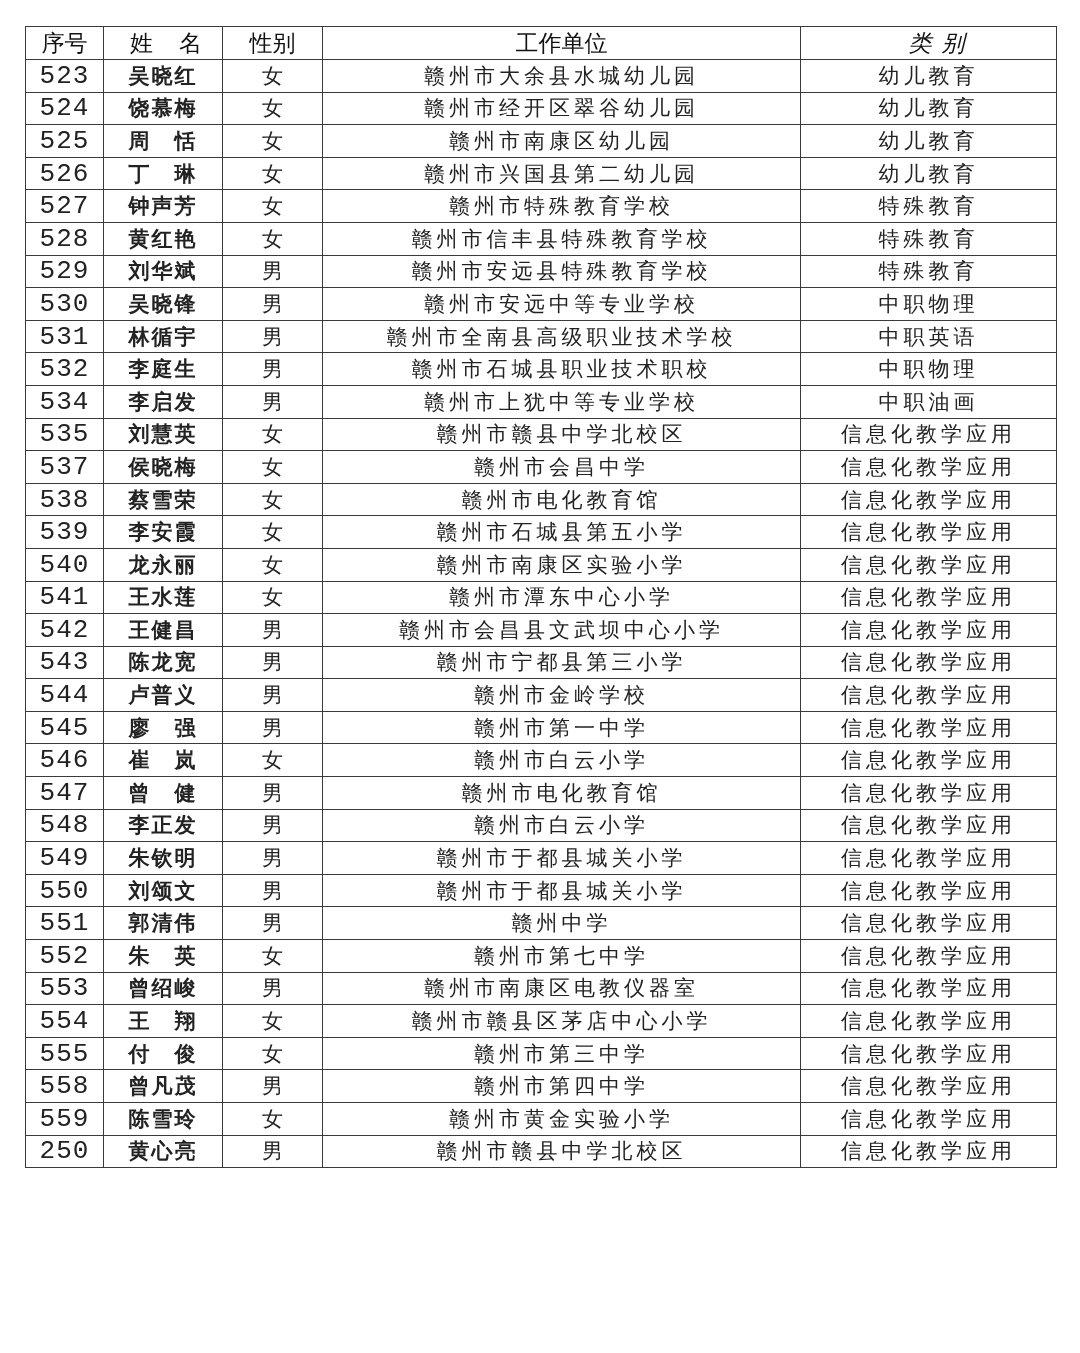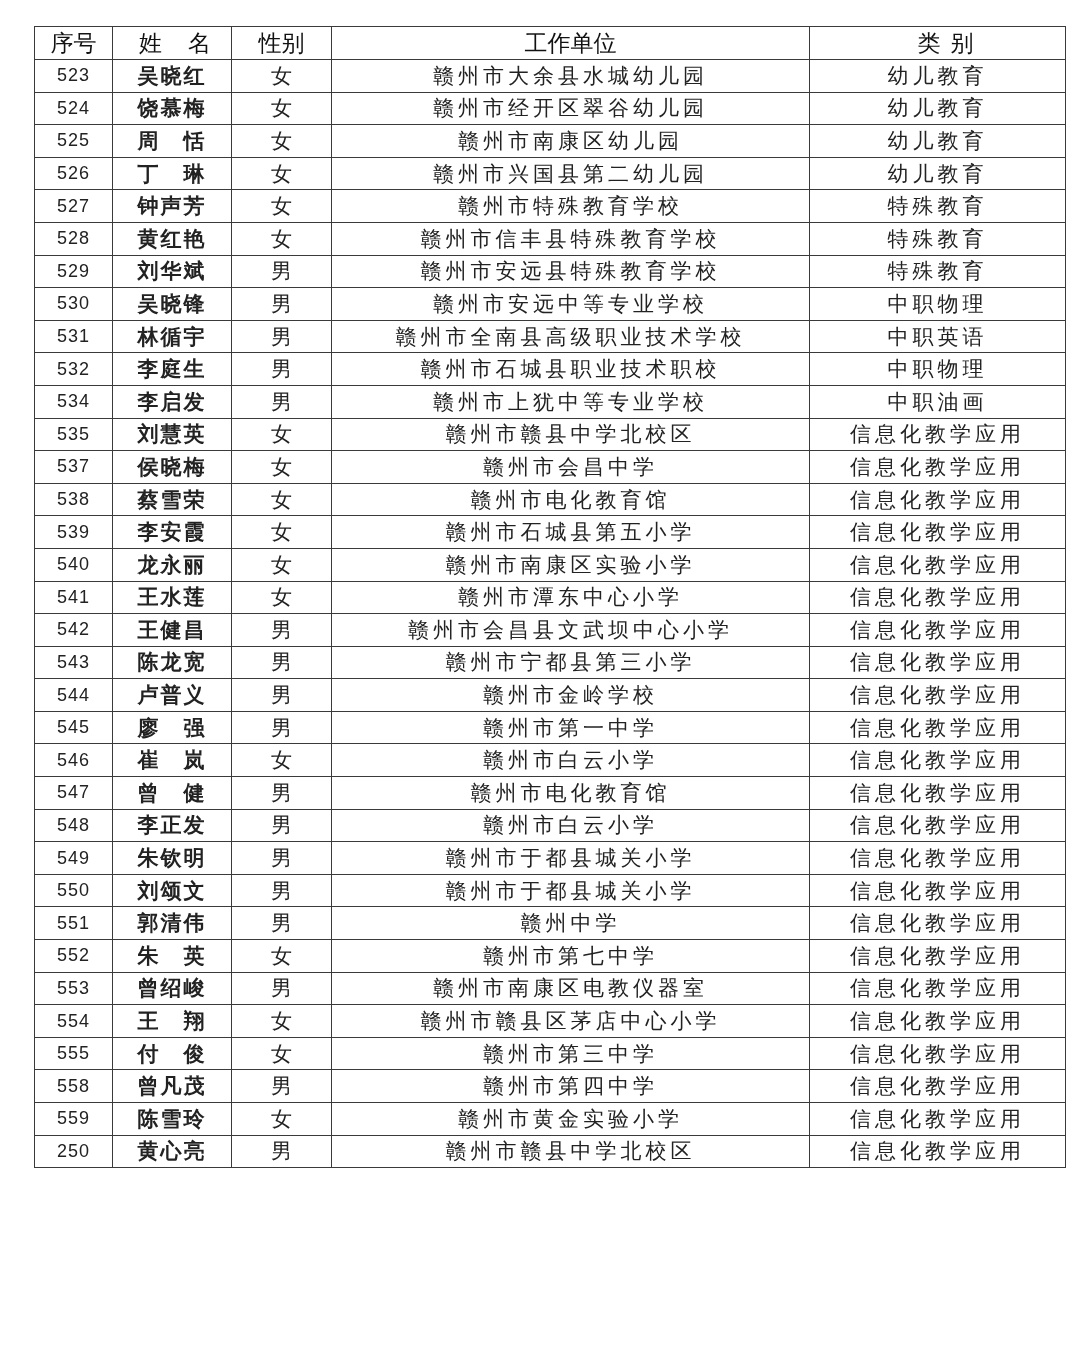--- a/index.html
+++ b/index.html
@@ -10,21 +10,21 @@
     body {
       width: 1080px;
       height: 1353px;
       position: relative;
       overflow: hidden;
       font-family: "DejaVu Serif", "Liberation Serif", serif;
       color: #1a1a1a;
     }
     .sheet {
       position: absolute;
-      left: 34px;
+      left: 25px;
       top: 26px;
       width: 1031px;
     }
     table {
       border-collapse: collapse;
       width: 1031px;
       table-layout: fixed;
     }
     col.c-no { width: 78px; }
     col.c-name { width: 119px; }
@@ -45,29 +45,29 @@
       font-weight: normal;
       font-size: 23px;
       color: #111;
     }
     td {
       height: 31.6px;
       font-size: 21px;
       color: #222;
     }
     td.no {
-      font-family: Liberation Sans, sans-serif;
-      font-size: 18px;
+      font-family: Liberation Mono, monospace;
+      font-size: 26px;
       letter-spacing: 1px;
     }
     td.name { letter-spacing: 2px; font-weight: bold; }
     td.unit { letter-spacing: 4px; }
     td.cat { letter-spacing: 4px; }
     th.h-name { letter-spacing: 26px; padding-left: 26px; }
-    th.h-cat { letter-spacing: 10px; padding-left: 26px; }
+    th.h-cat { letter-spacing: 10px; padding-left: 26px; font-style: italic; }
   </style>
 </head>
 <body>
 
 <div class="sheet">
   <table>
     <colgroup>
       <col class="c-no">
         <col class="c-name">
         <col class="c-gender">

